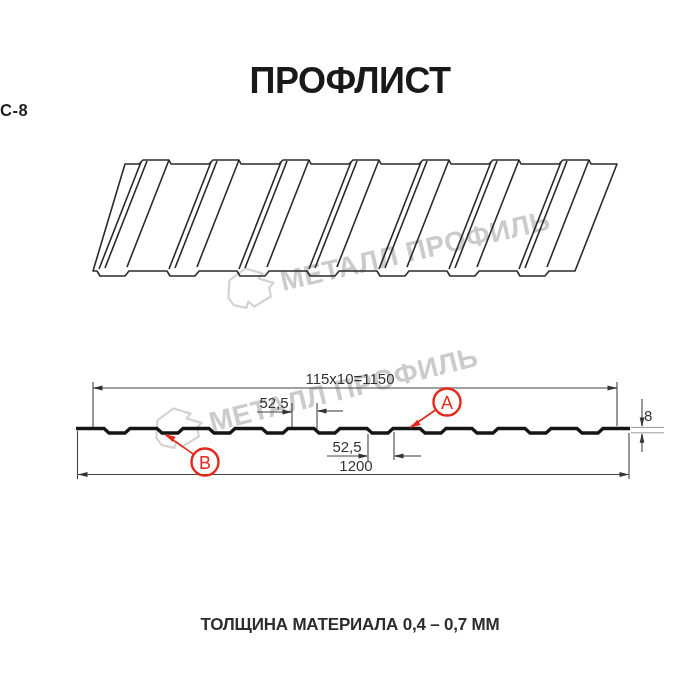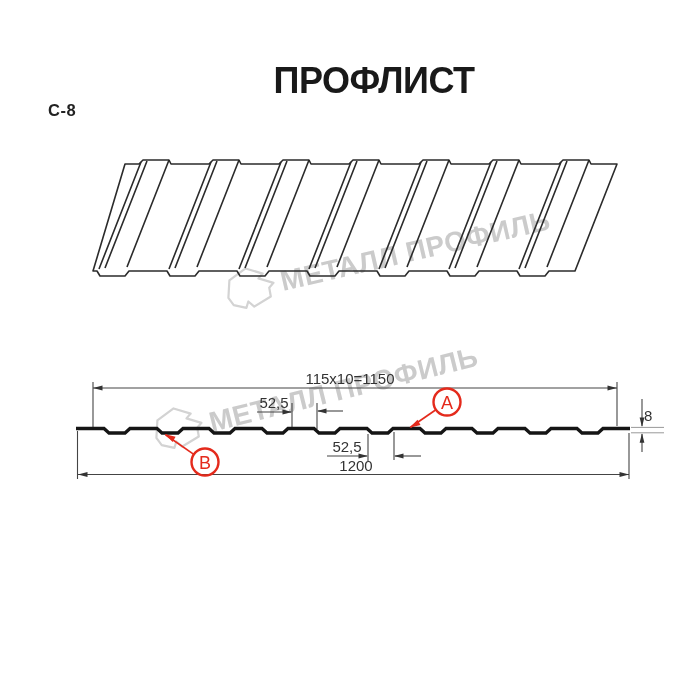--- a/index.html
+++ b/index.html
@@ -1,20 +1,20 @@
 <!DOCTYPE html>
 <html><head>
 <meta charset="utf-8">
 <style>
   html,body{margin:0;padding:0;background:#fff;}
   #stage{
     position:relative;width:700px;height:700px;background:#ffffff;
     font-family:"Liberation Sans", sans-serif;overflow:hidden;
   }
-  .abs{position:absolute;margin-left:48px;}
+  .abs{position:absolute;}
   #title{
     left:0;right:0;top:60px;text-align:center;
     font-size:36px;font-weight:bold;letter-spacing:-0.5px;color:#191919;
   }
   #subtitle{
     left:0;right:0;top:101px;text-align:left;
     font-size:16.5px;font-weight:bold;letter-spacing:0.5px;color:#222;
   }
   #footer{
     left:0;right:0;top:615px;text-align:center;
@@ -154,13 +154,14 @@
     <g>
       <circle cx="205" cy="462" r="13.5" fill="none" stroke="#e42a1c" stroke-width="2.4"></circle>
       <text class="redtxt" x="205" y="468.5" text-anchor="middle">В</text>
       <line x1="193.8" y1="454.4" x2="165.5" y2="434.8" stroke="#e42a1c" stroke-width="1.7"></line>
       <path d="M0 0 L11 3 L11 -3 Z" fill="#e42a1c" transform="translate(164.5,434) rotate(29)"></path>
     </g>
   </svg>
 
   <div id="title" class="abs">ПРОФЛИСТ</div>
   <div id="subtitle" class="abs">С-8</div>
+  <div id="footer" class="abs">ТОЛЩИНА МАТЕРИАЛА 0,4 – 0,7 ММ</div>
 </div>
 
 </body></html>

